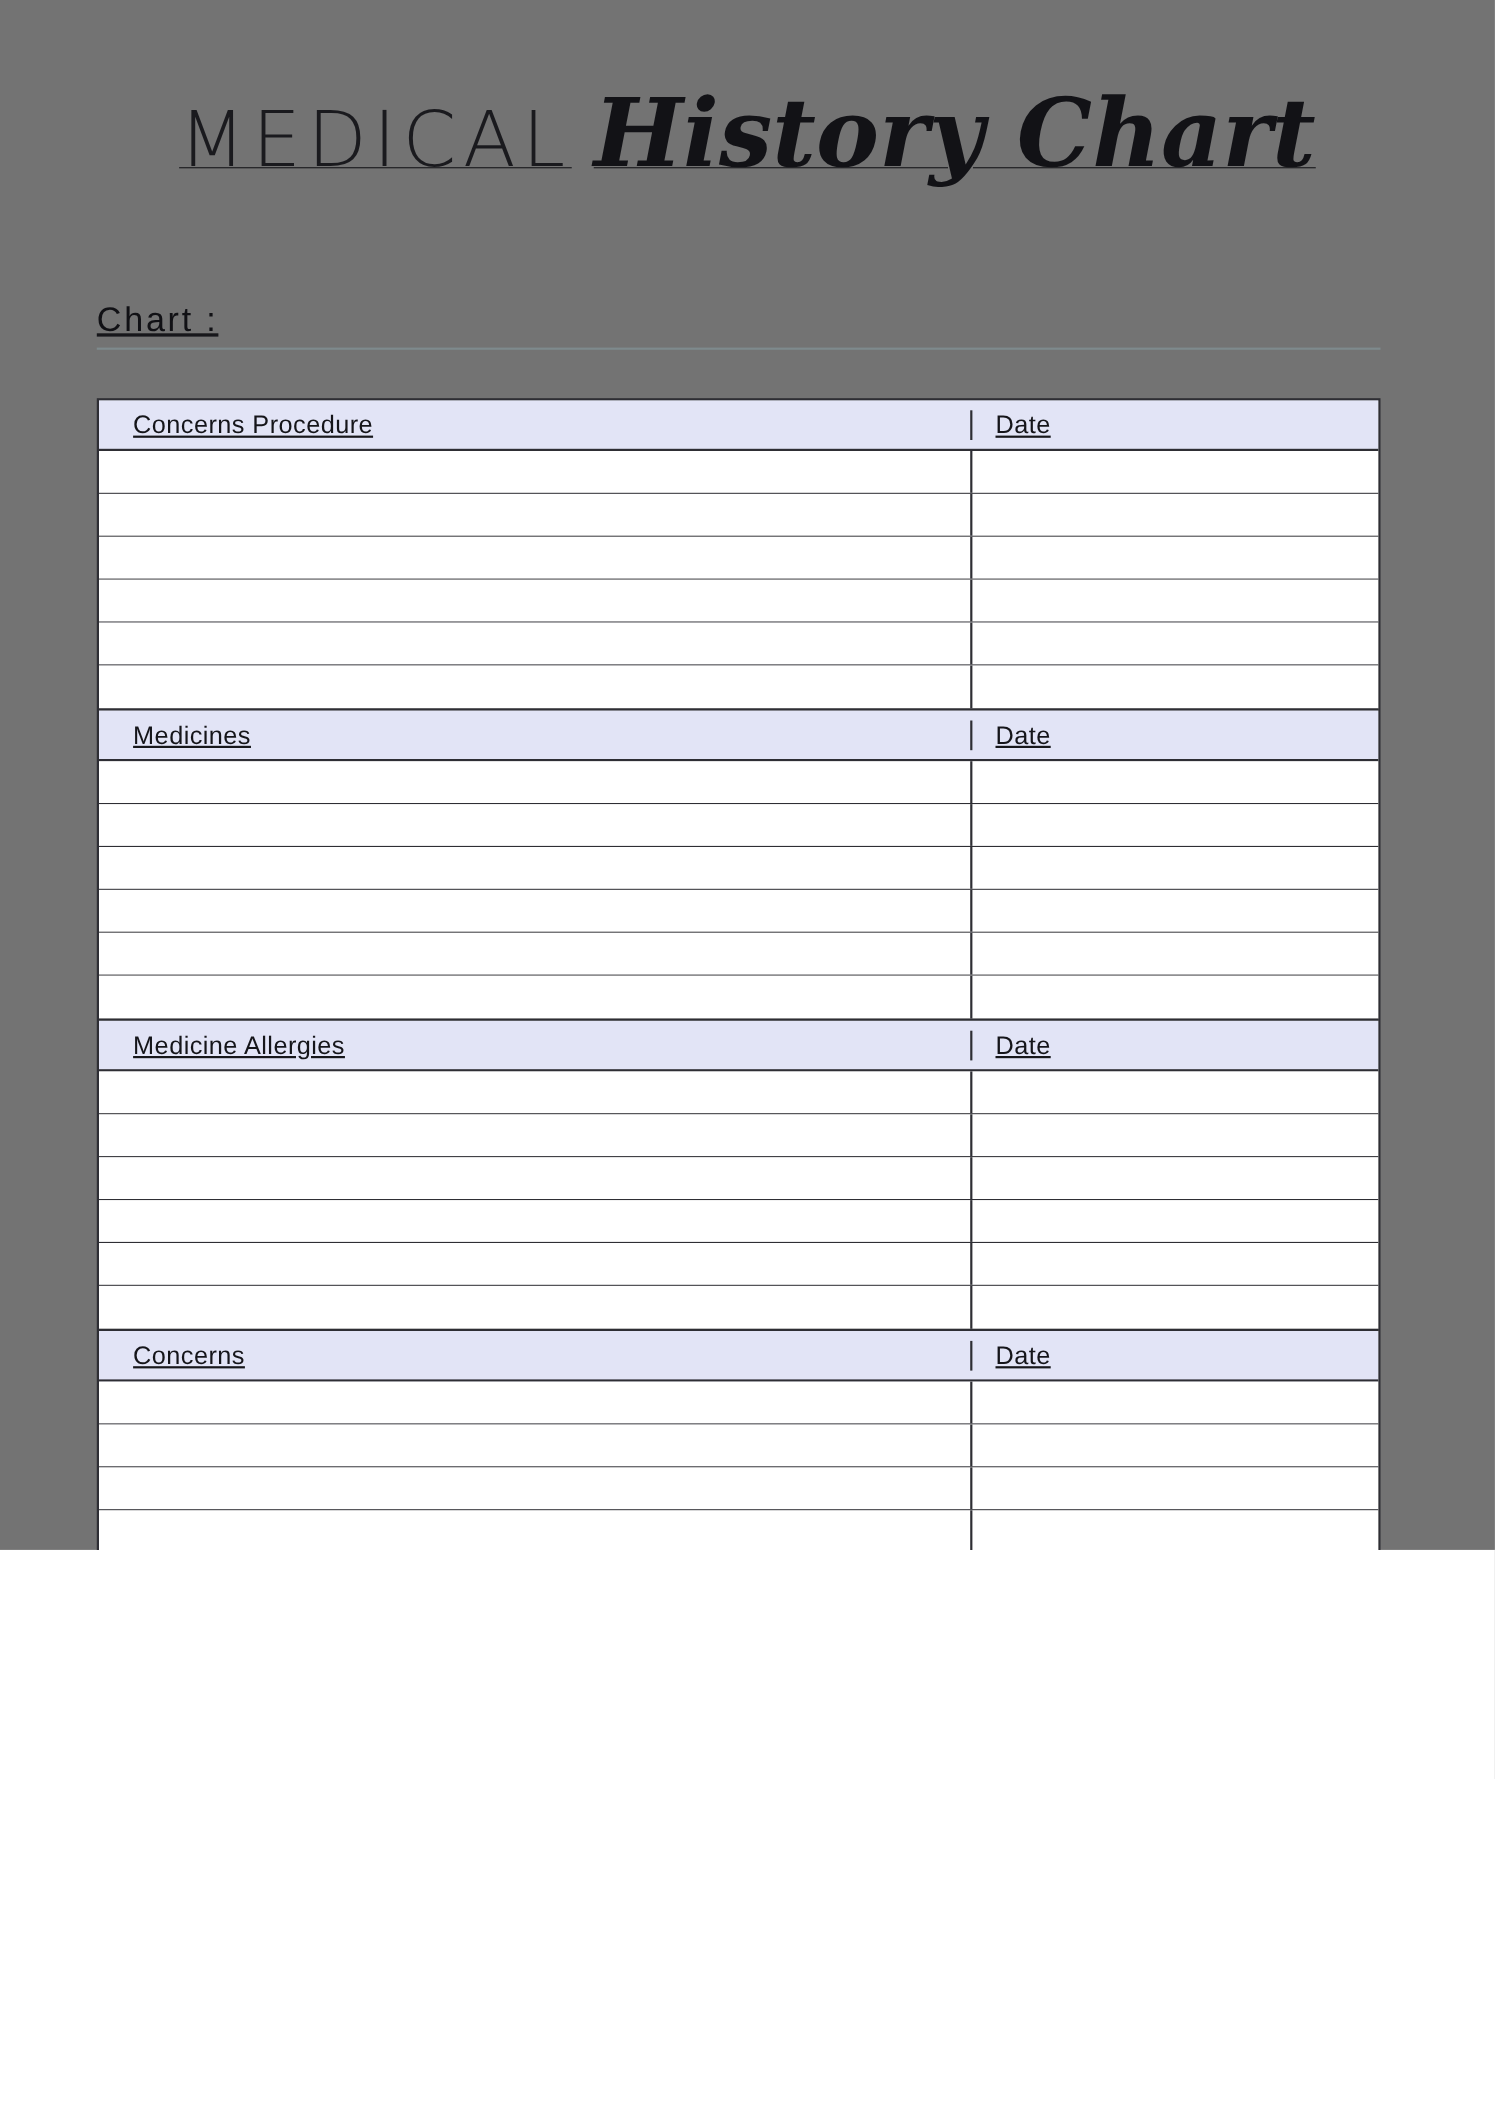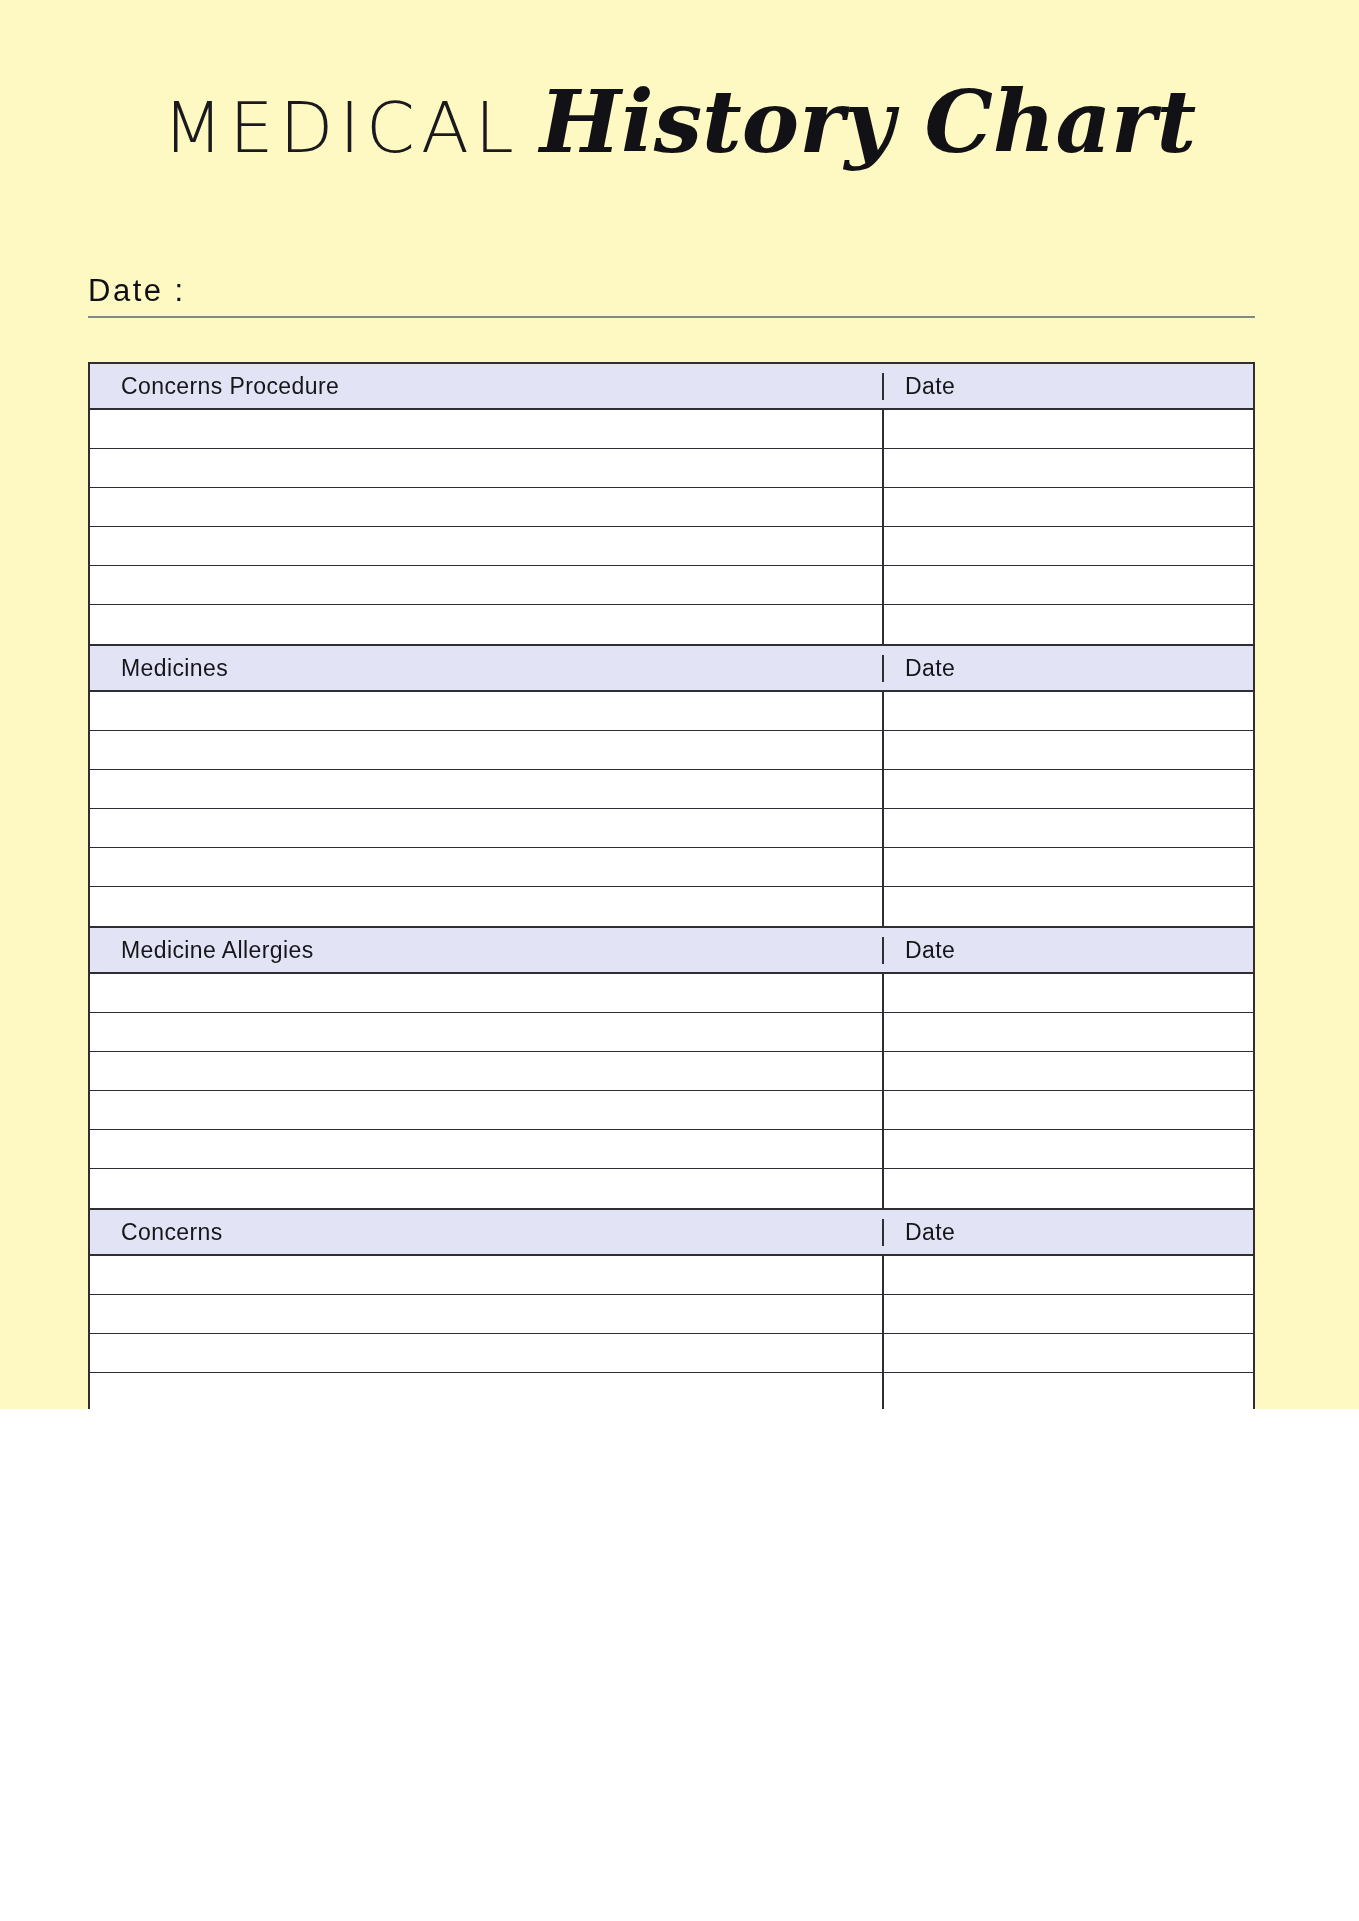--- a/index.html
+++ b/index.html
@@ -1,24 +1,25 @@
 <!DOCTYPE html>
 <html><head>
 <meta charset="utf-8">
 <style>
   * { margin:0; padding:0; box-sizing:border-box; }
   html,body { background:#ffffff; }
   .page {
     position:relative;
     width:1359px; height:1409px;
     margin:0 auto;
-    background:#fef9c3;
+    background:#737373;
     font-family:"Liberation Sans", sans-serif;
     color:#17171b;
     overflow:hidden;
+    text-decoration:underline;
   }
   
   .title {
     padding-top:56px;
     text-align:center;
     line-height:132px;
     white-space:nowrap;
   }
   .title-main {
     font-family:"DejaVu Sans", sans-serif;
@@ -111,21 +112,21 @@
 
 <div class="page">
 
   <header class="title">
     <span class="title-main">MEDICAL</span><span class="title-script">History Chart</span>
   </header>
 
   <div class="content">
 
     <div class="name-row">
-      <span class="name-label">Date :</span>
+      <span class="name-label">Chart :</span>
       <span class="name-line"></span>
     </div>
 
     <div class="record-table">
 
       <section class="section">
         <div class="sec-header">
           <div class="cell main">Concerns Procedure</div>
           <div class="cell date">Date</div>
         </div>

